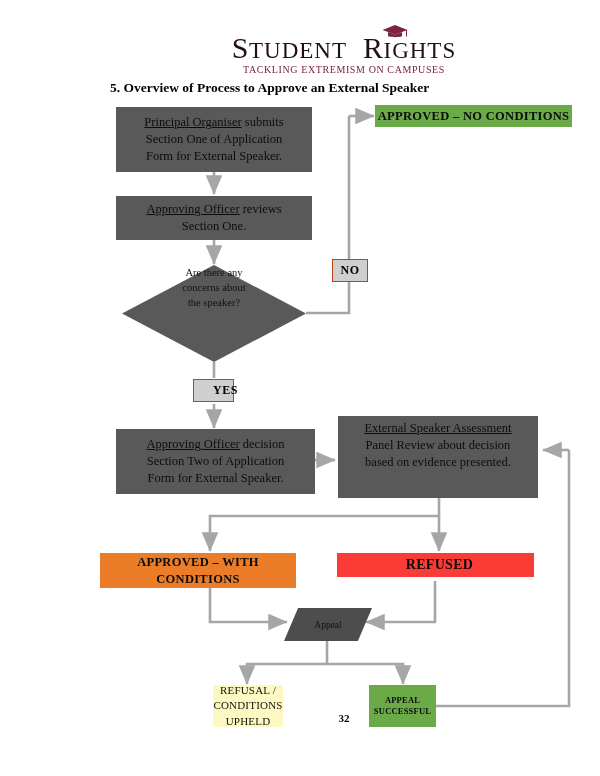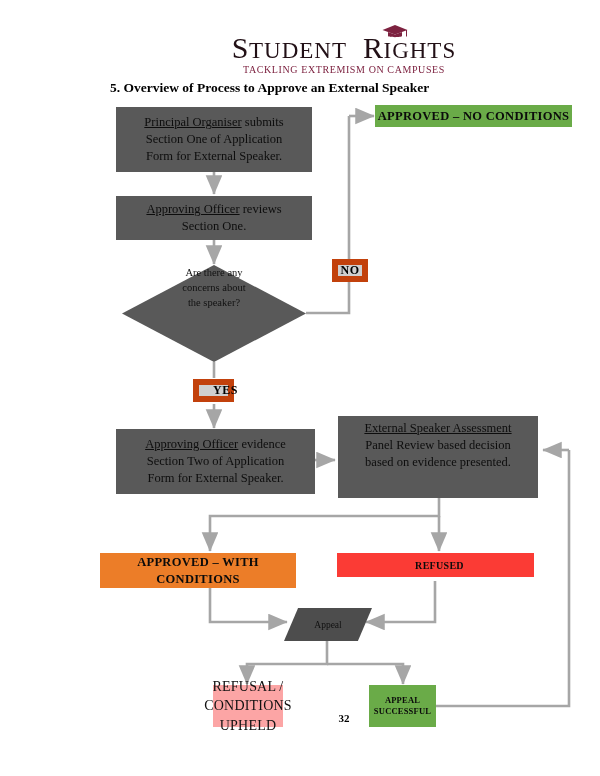--- a/index.html
+++ b/index.html
@@ -91,21 +91,21 @@
     background: #595959;
     color: #0d0d0d;
     font-size: 12.5px;
     line-height: 1.35;
     padding: 4px 6px;
   }
   .box-dark .u { text-decoration: underline; }
 
   .chip {
     background: #cfcfcf;
-    border: 6px solid #c2410c;
+    border: 1px solid #c2410c;
     font-weight: bold;
     font-size: 12px;
     letter-spacing: 0.5px;
     color: #000;
   }
 
   .box-green {
     background: #6aab48;
     font-weight: bold;
     font-size: 12.5px;
@@ -124,28 +124,28 @@
     background: #ec7d28;
     font-weight: bold;
     font-size: 12.5px;
     line-height: 1.3;
     letter-spacing: 0.3px;
     color: #0b0b0b;
   }
   .box-red {
     background: #fb3b35;
     font-weight: bold;
-    font-size: 10px;
+    font-size: 14px;
     letter-spacing: 0.3px;
     color: #0b0b0b;
     padding-left: 8px;
   }
   .box-dark-sm {
-    background: #fca5a5;
-    font-size: 14px;
+    background: #fef9c3;
+    font-size: 11px;
     line-height: 1.4;
     letter-spacing: 0.2px;
     color: #111;
   }
 
   .diamond-wrap {
     position: absolute;
     z-index: 3;
   }
   .diamond-shape {
@@ -287,30 +287,30 @@
   </div>
 
   <div class="node chip" style="left:288px; top:259px; width:36px; height:23px;">NO</div>
 
   <div class="node chip" style="left:149px; top:379px; width:41px; height:23px;padding-left:24px;">YES</div>
 
   <div class="node box-green" style="left:331px; top:105px; width:197px; height:22px;">APPROVED – NO CONDITIONS</div>
 
   <div class="node box-dark" style="left:72px; top:429px; width:199px; height:65px;">
     <div>
-      <span class="u">Approving Officer</span><span> evidence</span><br>
+      <span class="u">Approving Officer</span><span> decision</span><br>
       <span>Section Two of Application</span><br>
       <span>Form for External Speaker.</span>
     </div>
   </div>
 
   <div class="node box-dark" style="left:294px; top:416px; width:200px; height:82px; align-items:flex-start; ">
     <div>
       <span class="u">External Speaker Assessment</span><br>
-      <span>Panel Review based decision</span><br>
+      <span>Panel Review about decision</span><br>
       <span>based on evidence presented.</span>
     </div>
   </div>
 
   <div class="node box-orange" style="left:56px; top:553px; width:196px; height:35px;">
     <div>
       <span>APPROVED – WITH</span><br>
       <span>CONDITIONS</span>
     </div>
   </div>

